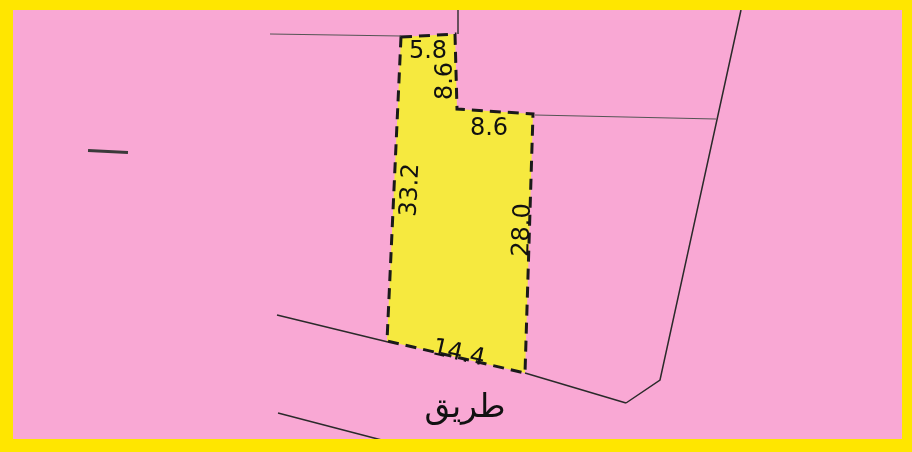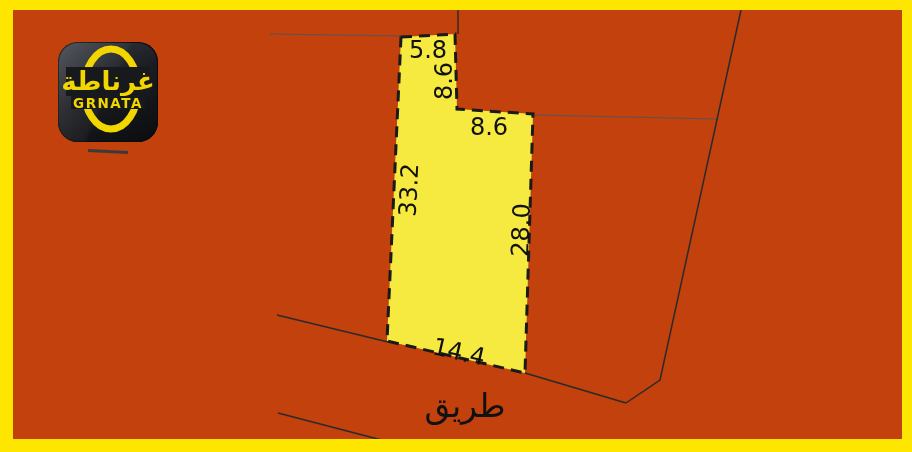--- a/index.html
+++ b/index.html
@@ -1,20 +1,20 @@
 <!DOCTYPE html>
 <html><head>
 <meta charset="utf-8">
 <style>
   html, body { margin: 0; padding: 0; background: #ffffff; }
   .canvas {
     position: relative;
     width: 912px;
     height: 452px;
-    background: #c2410c;
+    background: #f9a8d4;
     overflow: hidden;
     font-family: "DejaVu Sans", sans-serif;
   }
   
   .frame { position: absolute; background: #FFE600; z-index: 5; }
   .frame-top    { left: 0; top: 0;    width: 912px; height: 10px; }
   .frame-bottom { left: 0; top: 439px; width: 912px; height: 13px; }
   .frame-left   { left: 0; top: 0;    width: 13px;  height: 452px; }
   .frame-right  { left: 902px; top: 0; width: 10px; height: 452px; }
   
@@ -59,30 +59,20 @@
     <text class="dim-label" x="428" y="50" text-anchor="middle" dominant-baseline="central">5.8</text>
     <text class="dim-label" transform="translate(444,81) rotate(-90)" text-anchor="middle" dominant-baseline="central">8.6</text>
     <text class="dim-label" x="489" y="127" text-anchor="middle" dominant-baseline="central">8.6</text>
     <text class="dim-label" transform="translate(409,190) rotate(-87)" text-anchor="middle" dominant-baseline="central">33.2</text>
     <text class="dim-label" transform="translate(521,230) rotate(-88)" text-anchor="middle" dominant-baseline="central">28.0</text>
     <text class="dim-label" transform="translate(459,352) rotate(13)" text-anchor="middle" dominant-baseline="central">14.4</text>
 
     <text class="road-label-text" x="465" y="405" text-anchor="middle" dominant-baseline="central">طريق</text>
   </svg>
 
-  <div class="logo">
-    <div class="gloss"></div>
-    <svg width="100" height="100" viewBox="0 0 100 100">
-      <ellipse cx="53" cy="47" rx="27" ry="40" fill="none" stroke="#F1D600" stroke-width="7"></ellipse>
-      <rect x="8" y="25" width="84" height="29" fill="#17191d"></rect>
-      <text x="50" y="39" text-anchor="middle" dominant-baseline="central" font-family="DejaVu Sans, sans-serif" font-size="26" font-weight="bold" fill="#F1D600">غرناطة</text>
-      <rect x="13" y="54" width="74" height="13" fill="#17191d"></rect>
-      <text x="50" y="60.5" text-anchor="middle" dominant-baseline="central" font-family="DejaVu Sans, sans-serif" font-size="13.5" font-weight="bold" letter-spacing="1.5" fill="#F1D600">GRNATA</text>
-    </svg>
-  </div>
   <div class="logo-underline"></div>
 
   <div class="frame frame-top"></div>
   <div class="frame frame-bottom"></div>
   <div class="frame frame-left"></div>
   <div class="frame frame-right"></div>
 
 </div>
 
 </body></html>

